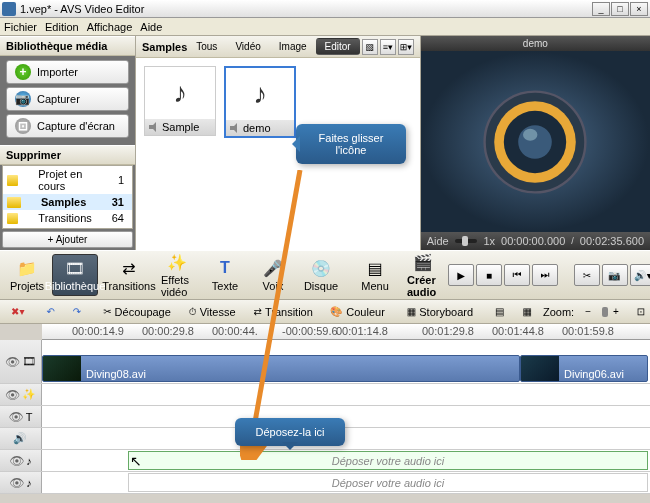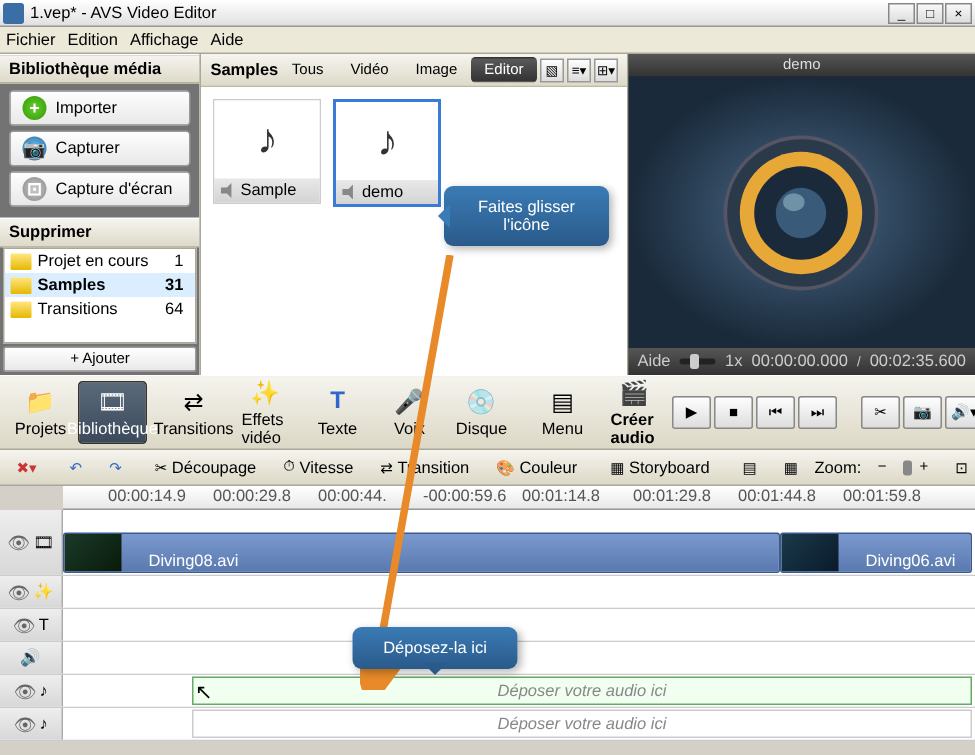--- a/index.html
+++ b/index.html
@@ -14,21 +14,21 @@
 .main{display:flex;height:214px}
 .left{width:135px;display:flex;flex-direction:column;background:#737373}
 .section-hdr{background:linear-gradient(#f5f4ee,#dedac9);font-weight:bold;padding:3px 6px;border-top:1px solid #fff;border-bottom:1px solid #bfbaa3}
 .btn-row{padding:4px 6px}
 .media-btn{display:flex;align-items:center;gap:6px;background:linear-gradient(#fefefe,#e8e8e8);border:1px solid #9a9a9a;border-radius:3px;padding:3px 8px;margin-bottom:3px;cursor:pointer}
 .ico-circle{width:16px;height:16px;border-radius:50%;display:flex;align-items:center;justify-content:center;color:#fff;font-weight:bold;font-size:12px}
 .green{background:radial-gradient(#6c3,#390)}
 .blue{background:radial-gradient(#6cf,#369)}
 .gray{background:radial-gradient(#ccc,#888)}
 .folders{flex:1;background:#fff;border:1px solid #aca899;margin:0 2px;overflow:auto}
-.folder-row{display:flex;align-items:center;padding:2px 4px;gap:4px;cursor:pointer}
+.folder-row{display:flex;align-items:center;padding:2px 4px;gap:20px;cursor:pointer}
 .folder-row.sel{background:#dbeeff}
 .folder-ico{width:14px;height:11px;background:linear-gradient(#ffe680,#e6b800);border-radius:1px}
 .folder-count{margin-left:auto;padding-right:4px}
 .bottom-btns{display:flex;gap:3px;padding:2px}
 .small-btn{flex:1;background:linear-gradient(#fefefe,#e8e8e8);border:1px solid #9a9a9a;border-radius:2px;padding:2px 4px;cursor:pointer;font-size:10px;text-align:center}
 .mid{flex:1;display:flex;flex-direction:column;background:#f5f4ee;border-left:1px solid #aca899;border-right:1px solid #aca899}
 .mid-hdr{display:flex;align-items:center;background:linear-gradient(#f5f4ee,#dedac9);padding:2px 6px;border-bottom:1px solid #bfbaa3}
 .mid-hdr .lbl{font-weight:bold;flex:1}
 .filter-btn{padding:2px 8px;border:1px solid transparent;cursor:pointer;font-size:10px}
 .filter-btn.active{background:linear-gradient(#5a5a5a,#333);color:#fff;border-radius:3px}
@@ -59,21 +59,21 @@
 .tl-sep{width:1px;height:18px;background:#aca899}
 .zoom-slider{width:60px;height:4px;background:#ccc;border-radius:2px;position:relative}
 .zoom-slider::after{content:'';position:absolute;left:40%;top:-3px;width:6px;height:10px;background:#888;border-radius:2px}
 .ruler{height:16px;background:linear-gradient(#fff,#e8e8e8);border-bottom:1px solid #999;margin-left:42px;display:flex;font-size:9px;color:#555;position:relative}
 .ruler span{position:absolute;top:1px}
 .timeline{background:#f5f5f5}
 .track{height:22px;border-bottom:1px solid #ccc;display:flex}
 .track.tall{height:44px}
 .track-hdr{width:42px;background:linear-gradient(#eee,#d8d8d8);border-right:1px solid #aaa;display:flex;align-items:center;justify-content:center;gap:2px;font-size:11px}
 .track-body{flex:1;position:relative;background:#fff}
-.clip{position:absolute;top:15px;bottom:1px;background:linear-gradient(#7a9acf,#5a7aaf);border:1px solid #3a5a8f;border-radius:2px;color:#fff;font-size:9px;display:flex;align-items:flex-end;padding:1px 16px;overflow:hidden}
+.clip{position:absolute;top:15px;bottom:1px;background:linear-gradient(#7a9acf,#5a7aaf);border:1px solid #3a5a8f;border-radius:2px;color:#fff;font-size:9px;display:flex;align-items:flex-end;padding:1px 3px;overflow:hidden}
 .clip-thumb{width:38px;height:100%;background:linear-gradient(135deg,#1a3a2a,#0a1a0a);position:absolute;left:0;top:0}
 .clip-thumb2{background:linear-gradient(135deg,#1a3a4a,#0a1a2a)}
 .audio-track{background:#fafafa}
 .audio-drop{position:absolute;left:86px;right:2px;top:1px;bottom:1px;border:1px solid #6a6;background:#f0fff0;color:#888;display:flex;align-items:center;justify-content:center;font-size:10px;font-style:italic}
 .callout{position:absolute;background:linear-gradient(#3a7bb5,#2a5a8a);color:#fff;padding:8px 12px;border-radius:6px;text-align:center;font-size:11px;box-shadow:2px 2px 6px rgba(0,0,0,.3);z-index:100}
 .callout1{left:296px;top:124px;width:110px}
 .callout1::before{content:'';position:absolute;left:-12px;top:12px;border:8px solid transparent;border-right-color:#3a7bb5}
 .callout2{left:235px;top:418px;width:110px}
 .callout2::after{content:'';position:absolute;left:50%;bottom:-12px;margin-left:-8px;border:8px solid transparent;border-top-color:#2a5a8a}
 .arrow{position:absolute;left:240px;top:170px;z-index:99;pointer-events:none}
@@ -263,21 +263,21 @@
   <div class="zoom-slider"></div>
   <span class="tl-tool">+</span>
   <span class="tl-tool">⊡</span>
 </div>
 
 <div class="ruler">
   <span style="left:30px">00:00:14.9</span>
   <span style="left:100px">00:00:29.8</span>
   <span style="left:170px">00:00:44.</span>
   <span style="left:240px">-00:00:59.6</span>
-  <span style="left:306px">00:01:14.8</span>
+  <span style="left:294px">00:01:14.8</span>
   <span style="left:380px">00:01:29.8</span>
   <span style="left:450px">00:01:44.8</span>
   <span style="left:520px">00:01:59.8</span>
 </div>
 
 <div class="timeline">
   <div class="track tall">
     <div class="track-hdr">
         <span class="eye">👁</span>
         <span>🎞</span>

